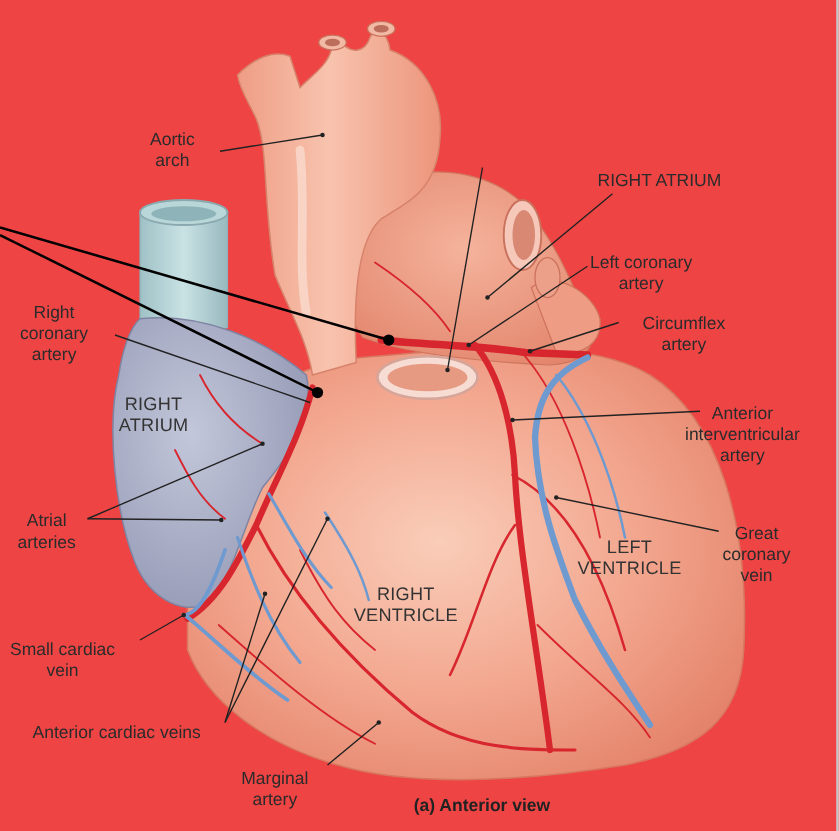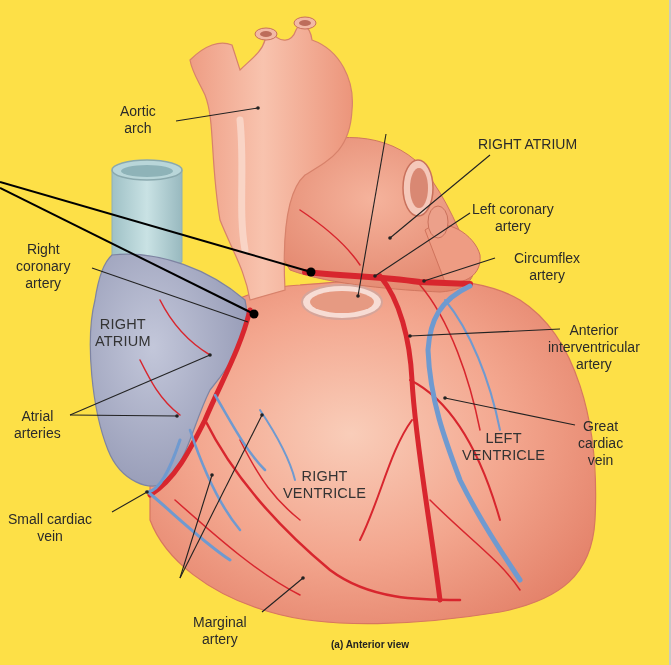--- a/index.html
+++ b/index.html
@@ -2,31 +2,31 @@
 <html><head>
 <meta charset="utf-8">
 <style>
   html, body { margin: 0; padding: 0; }
   body {
     width: 671px; height: 665px; overflow: hidden;
     background: #ffffff;
     font-family: "Liberation Sans", sans-serif;
     color: #2a2a2a;
   }
-  .canvas { position: relative; width: 671px; height: 665px; background: #fde047; }
+  .canvas { position: relative; width: 671px; height: 665px; background: #ef4444; }
   .right-border { position: absolute; right: 0; top: 0; width: 2px; height: 665px; background: #c8c8c8; }
   svg.art { position: absolute; left: 0; top: 0; }
   .lbl {
     position: absolute;
     font-size: 14px; line-height: 17px;
     text-align: center; white-space: pre;
     color: #2b2b2b;
   }
   .lbl.region { font-size: 14.5px; color: #333; letter-spacing: 0.2px; }
-  .lbl.caption { font-weight: bold; font-size: 10px; text-align: right; color: #222; }
+  .lbl.caption { font-weight: bold; font-size: 14px; text-align: right; color: #222; }
 </style>
 </head>
 <body>
 
 <div class="canvas">
 
   <svg class="art" width="671" height="665" viewBox="0 0 671 665">
     <defs>
       <radialGradient id="gHeart" cx="0.45" cy="0.45" r="0.65">
         <stop offset="0" stop-color="#f9cdb9"></stop>
@@ -166,33 +166,34 @@
 arch</div>
   <div class="lbl" style="left:478px; top:136px;">RIGHT ATRIUM</div>
   <div class="lbl" style="left:472px; top:201px;">Left coronary
 artery</div>
   <div class="lbl" style="left:498px; top:250px;margin-left:16px;">Circumflex
 artery</div>
   <div class="lbl" style="left:548px; top:322px;">Anterior
 interventricular
 artery</div>
   <div class="lbl" style="left:578px; top:418px;">Great
-cardiac
+coronary
 vein</div>
   <div class="lbl region" style="left:462px; top:430px;">LEFT
 VENTRICLE</div>
   <div class="lbl region" style="left:283px; top:468px;">RIGHT
 VENTRICLE</div>
   <div class="lbl region" style="left:95px; top:316px;">RIGHT
 ATRIUM</div>
   <div class="lbl" style="left:16px; top:241px;">Right
 coronary
 artery</div>
   <div class="lbl" style="left:14px; top:408px;">Atrial
 arteries</div>
   <div class="lbl" style="left:8px; top:511px;">Small cardiac
 vein</div>
+  <div class="lbl" style="left:26px; top:577px;">Anterior cardiac veins</div>
   <div class="lbl" style="left:193px; top:614px;">Marginal
 artery</div>
   <div class="lbl caption" style="left:331px; top:636px;">(a) Anterior view</div>
 
   <div class="right-border"></div>
 </div>
 
 </body></html>

